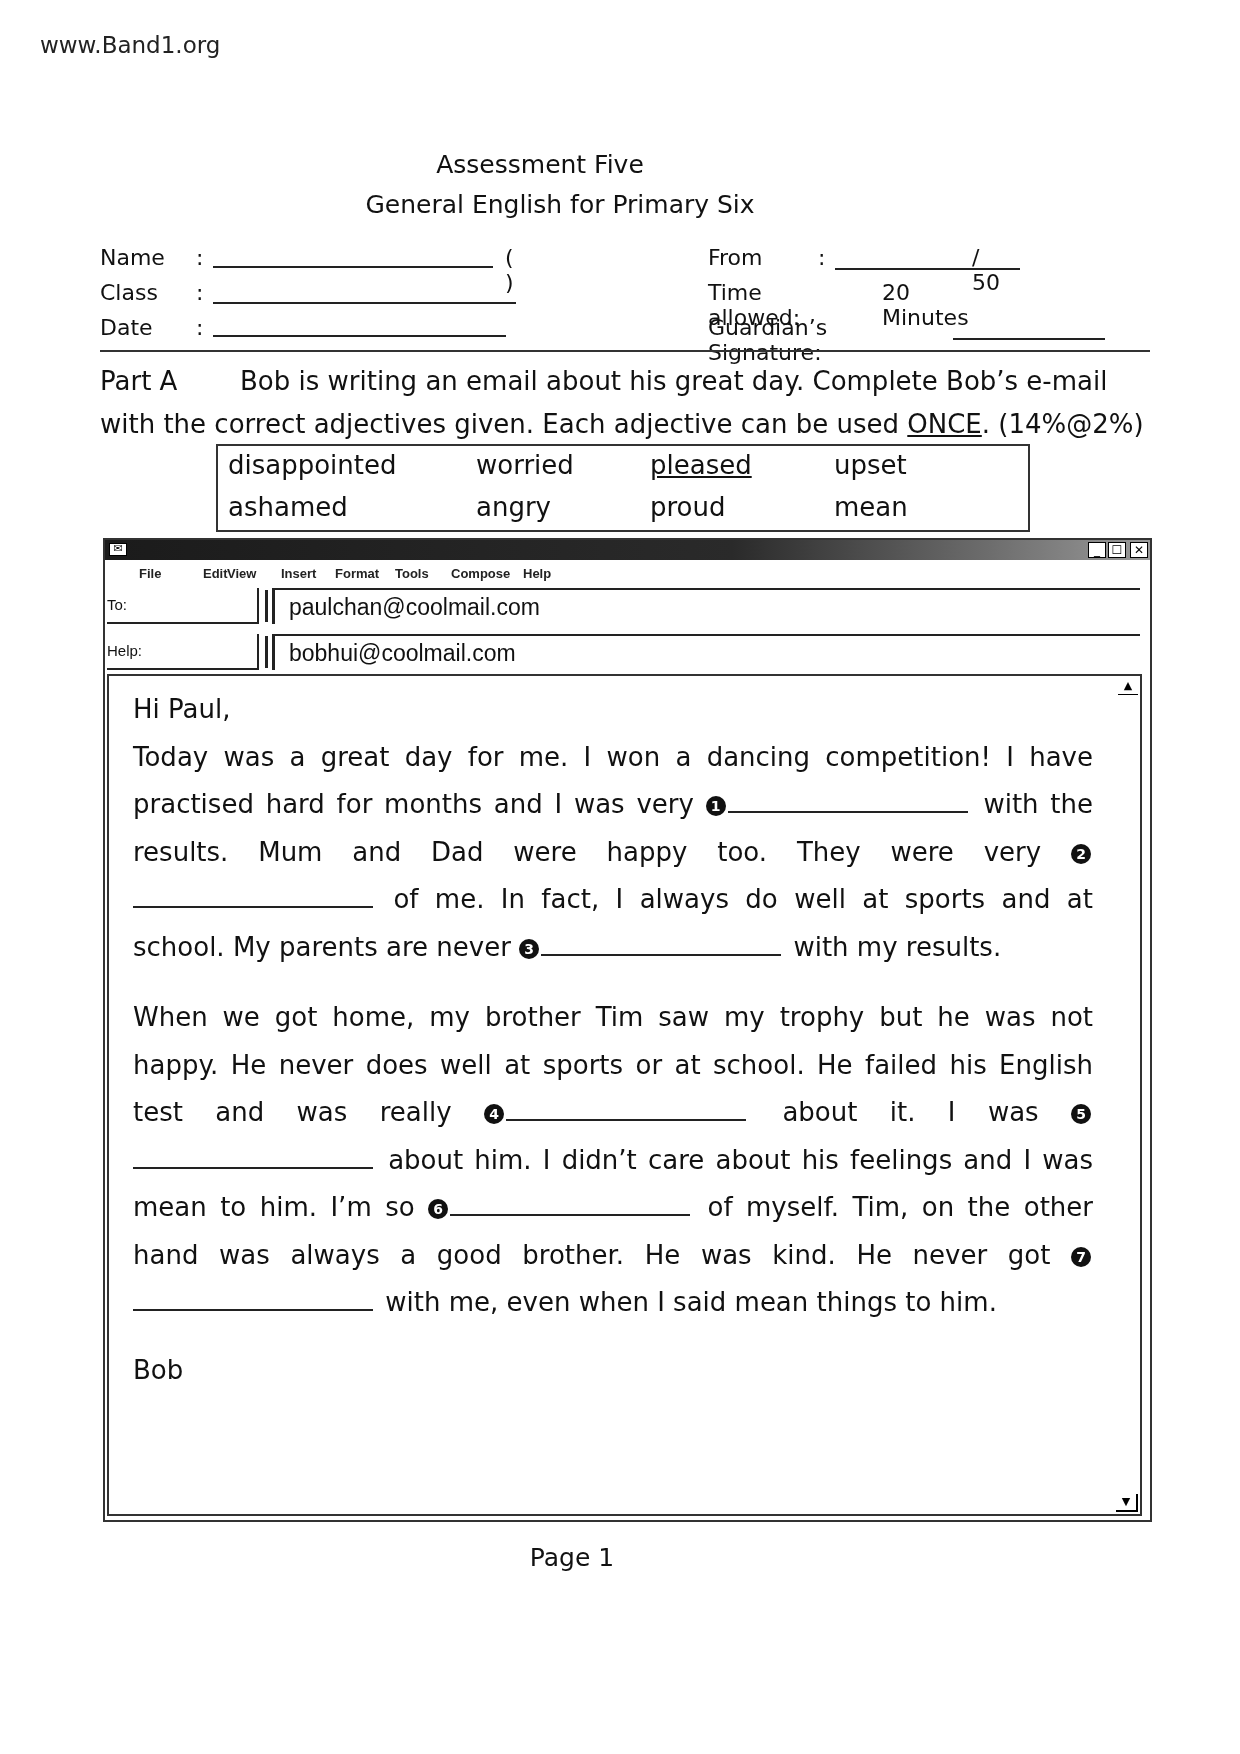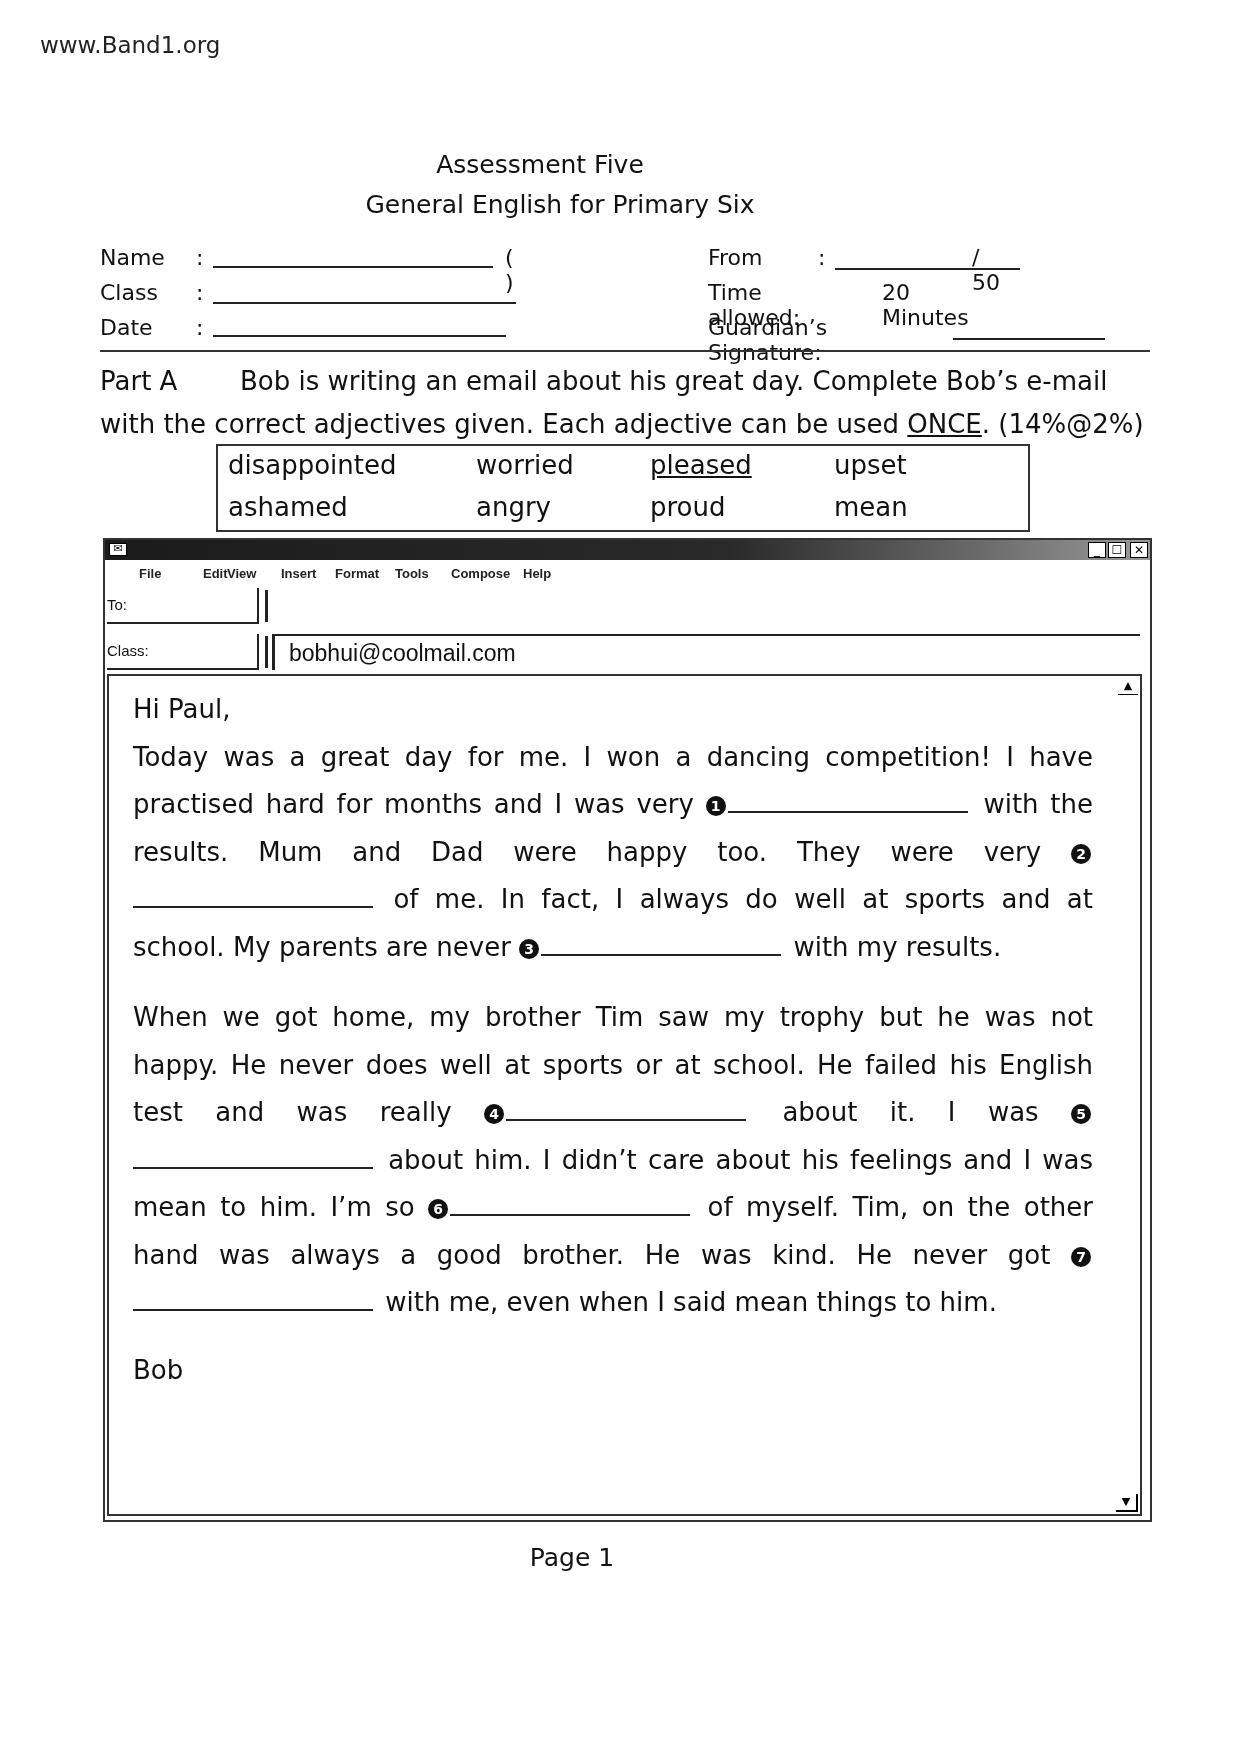--- a/index.html
+++ b/index.html
@@ -113,23 +113,24 @@
     <span class="menu-item" style="left:150px;">Insert</span>
     <span class="menu-item" style="left:204px;">Format</span>
     <span class="menu-item" style="left:264px;">Tools</span>
     <span class="menu-item" style="left:320px;">Compose</span>
     <span class="menu-item" style="left:392px;">Help</span>
   </div>
 
   <div class="field-row" style="top:48px;">
     <div class="field-label">To:</div>
     <div class="field-sep"></div>
+    <div class="field-input">paulchan@coolmail.com</div>
   </div>
   <div class="field-row" style="top:94px;">
-    <div class="field-label">Class:</div>
+    <div class="field-label">Help:</div>
     <div class="field-sep"></div>
     <div class="field-input">bobhui@coolmail.com</div>
   </div>
 
   <div class="body-area">
     <span class="scroll-up">▲</span>
     <span class="scroll-down">▼</span>
 
     <div class="letter">
       <p>Hi Paul,</p>

